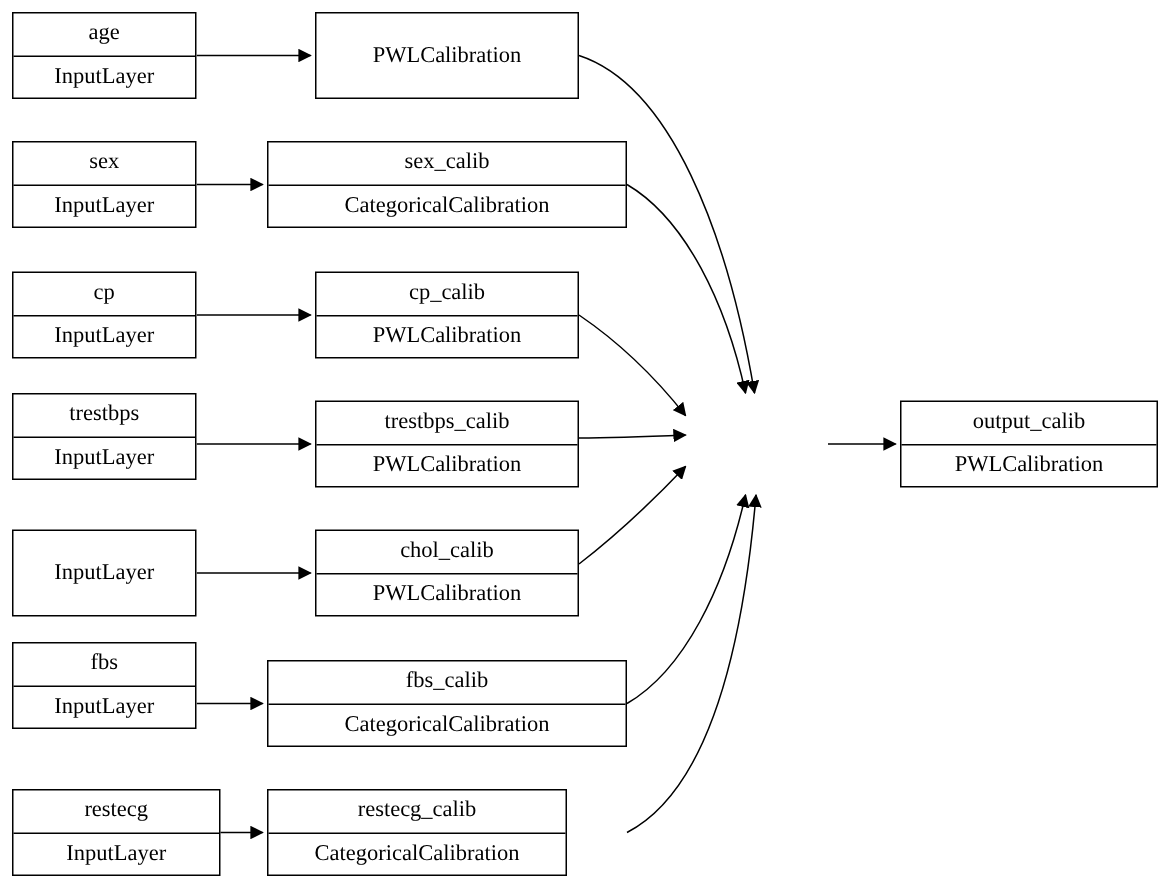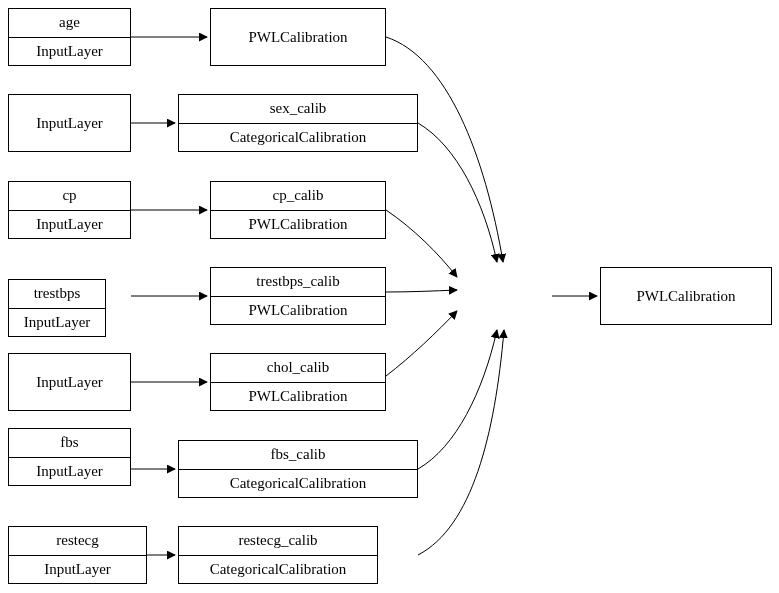--- a/index.html
+++ b/index.html
@@ -73,27 +73,28 @@
     <path d="M418,555 C472,527 495,435 504,330" stroke="#000" fill="none" marker-end="url(#arrow)"></path>
 
     <path d="M552,296 L597,296" stroke="#000" fill="none" marker-end="url(#arrow)"></path>
   </svg>
 
   <div class="node" style="left:8px; top:8px; width:123px">
     <div class="cell title">age</div>
     <div class="cell">InputLayer</div>
   </div>
   <div class="node" style="left:8px; top:94px; width:123px">
+    <div class="cell title">sex</div>
     <div class="cell">InputLayer</div>
   </div>
   <div class="node" style="left:8px; top:181px; width:123px">
     <div class="cell title">cp</div>
     <div class="cell">InputLayer</div>
   </div>
-  <div class="node" style="left:8px; top:279px; width:98px">
+  <div class="node" style="left:8px; top:262px; width:123px">
     <div class="cell title">trestbps</div>
     <div class="cell">InputLayer</div>
   </div>
   <div class="node" style="left:8px; top:353px; width:123px">
     <div class="cell">InputLayer</div>
   </div>
   <div class="node" style="left:8px; top:428px; width:123px">
     <div class="cell title">fbs</div>
     <div class="cell">InputLayer</div>
   </div>
@@ -125,16 +126,17 @@
     <div class="cell title">fbs_calib</div>
     <div class="cell">CategoricalCalibration</div>
   </div>
   <div class="node" style="left:178px; top:526px; width:200px">
     <div class="cell title">restecg_calib</div>
     <div class="cell">CategoricalCalibration</div>
   </div>
 
 
   <div class="node" style="left:600px; top:267px; width:172px">
+    <div class="cell title">output_calib</div>
     <div class="cell">PWLCalibration</div>
   </div>
 
 </div>
 
 </body></html>

